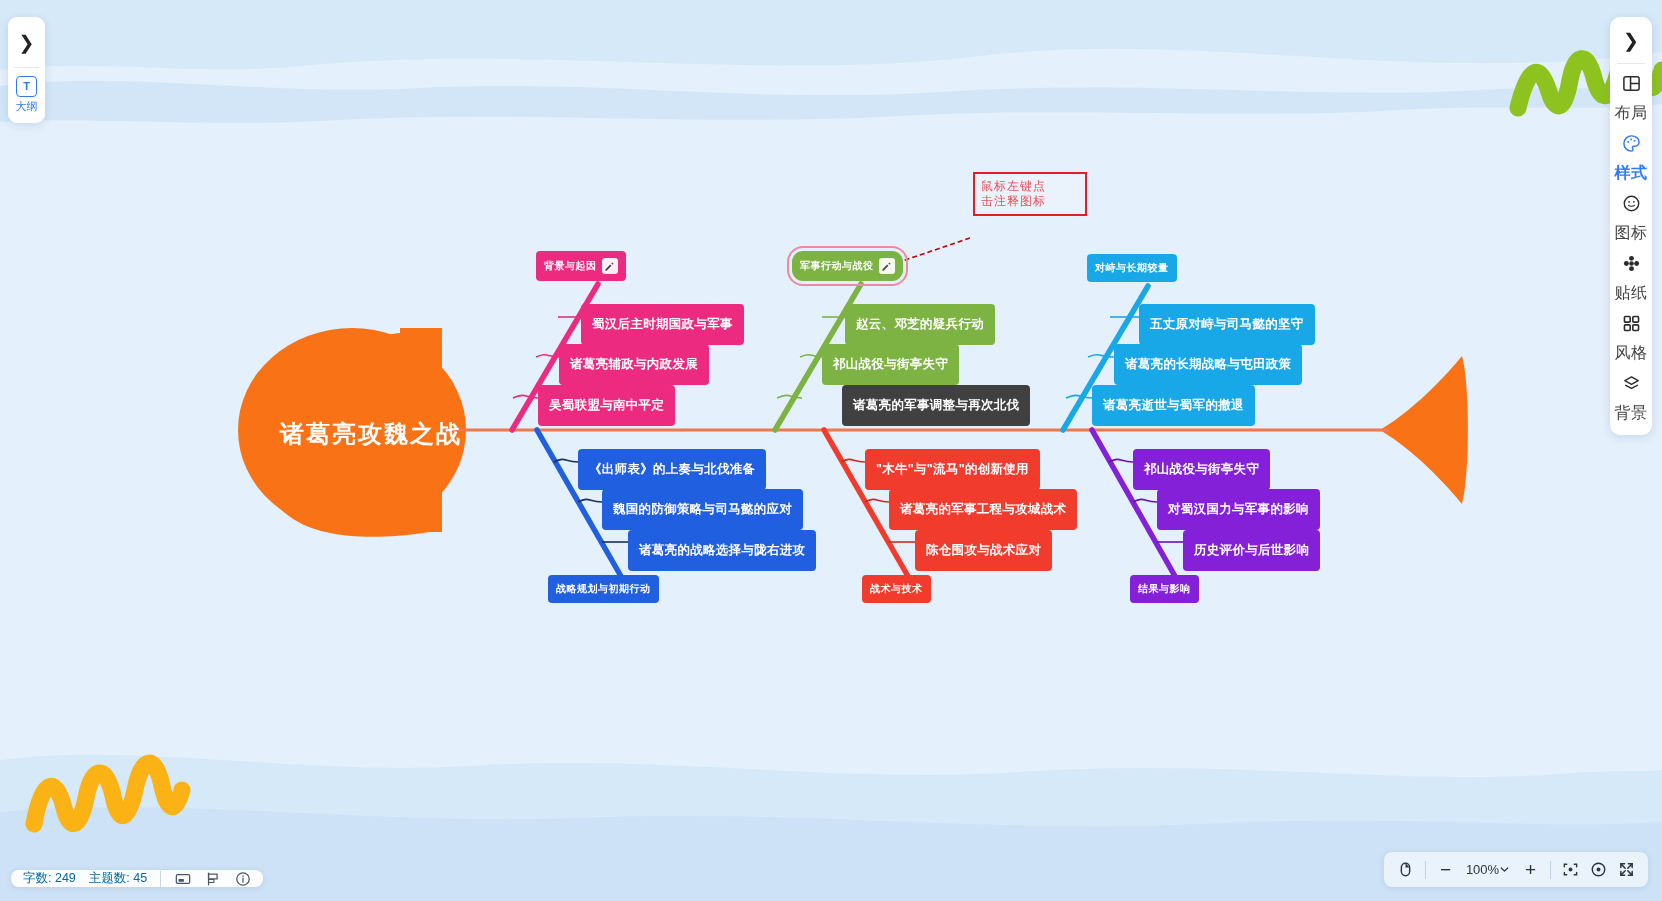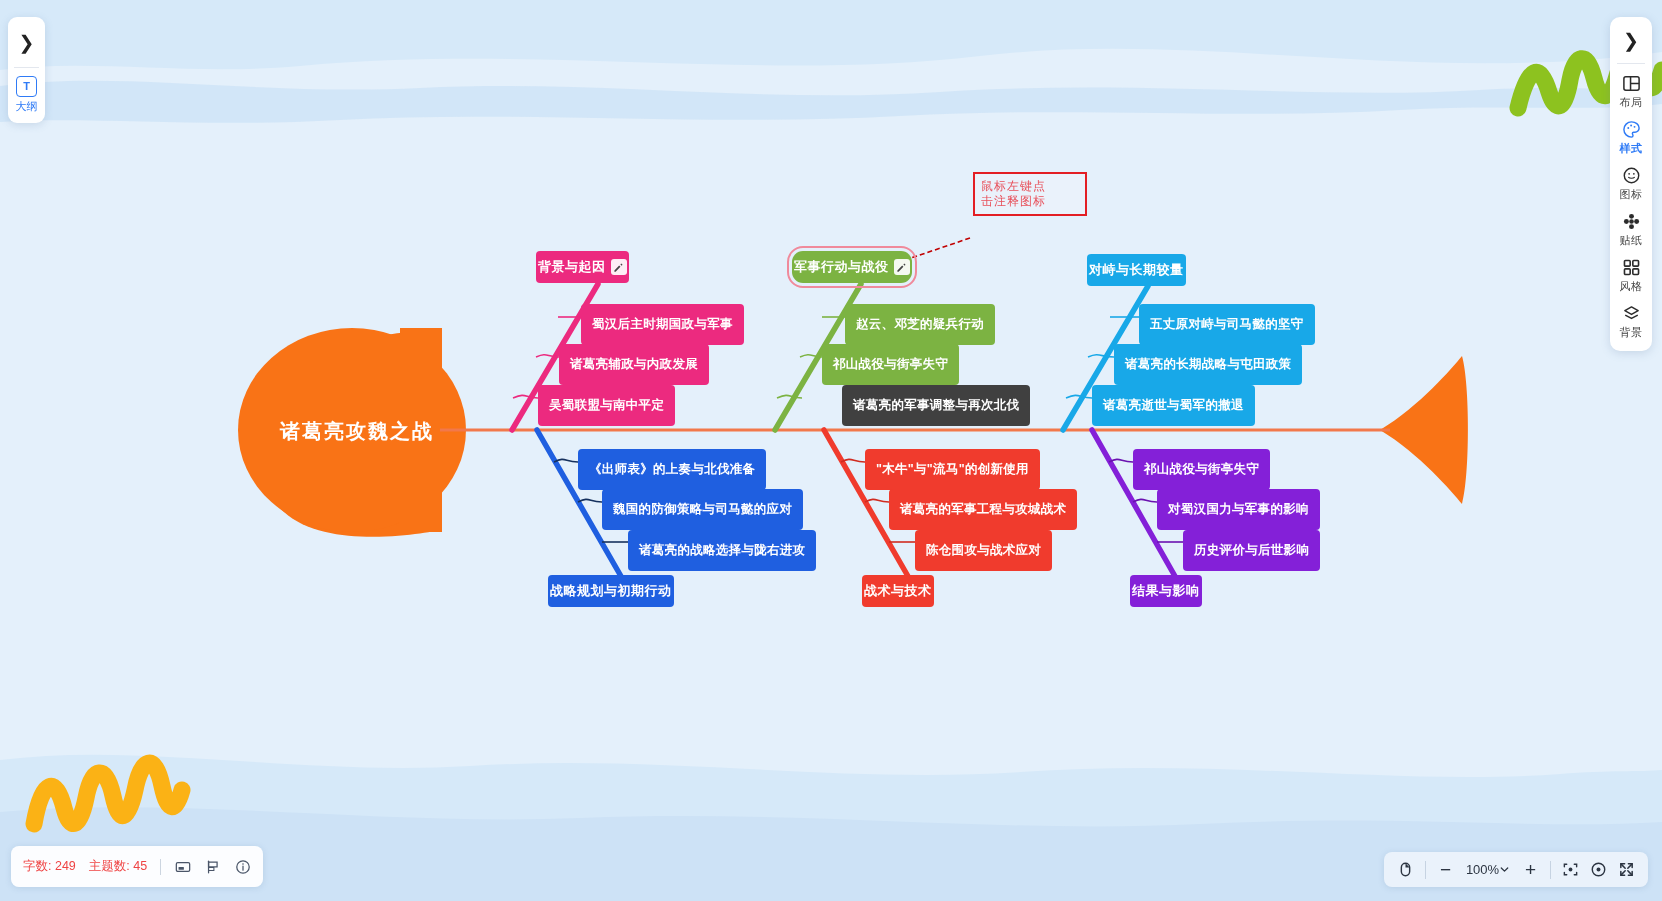--- a/index.html
+++ b/index.html
@@ -38,31 +38,31 @@
     box-shadow:0 2px 10px rgba(90,120,160,.22);
     display:flex;flex-direction:column;align-items:center;
     padding-bottom:7px;z-index:40;
   }
   .rp-chevron{height:46px;width:100%;display:flex;align-items:center;justify-content:center;
     font-size:19px;color:#222;cursor:pointer;}
   .rp-divider{width:28px;height:1px;background:#e3e7ee;margin-bottom:4px;}
   .rp-item{display:flex;flex-direction:column;align-items:center;gap:1px;
     padding:5px 0 4px;cursor:pointer;width:100%;}
   .rp-ico{width:21px;height:21px;display:flex;align-items:center;justify-content:center;color:#2c2c2c;}
-  .rp-txt{font-size:11px;color:#444;letter-spacing:.5px;}
+  .rp-txt{font-size:16px;color:#444;letter-spacing:.5px;margin-top:8px;}
   .rp-item.active .rp-ico{color:#2f7bf6;}
   .rp-item.active .rp-txt{color:#2f7bf6;font-weight:bold;}
 
   
   .statusbar{
-    position:absolute;left:11px;bottom:14px;height:41px;
+    position:absolute;left:11px;bottom:14px;height:17px;
     background:rgba(255,255,255,.93);border-radius:8px;
     box-shadow:0 1px 6px rgba(90,120,160,.18);
     display:flex;align-items:center;gap:13px;padding:0 12px;z-index:40;
-    font-size:12.5px;color:#ef4444;
+    font-size:12.5px;color:#0369a1;
   }
   .sb-sep{width:1px;height:16px;background:#ccd5e0;}
   .sb-ico{width:17px;height:17px;display:flex;align-items:center;justify-content:center;
     color:#4a5568;cursor:pointer;}
 
   
   .zoombar{
     position:absolute;right:14px;bottom:14px;height:35px;
     background:#eaf2fb;border-radius:8px;
     box-shadow:0 1px 6px rgba(90,120,160,.18);
@@ -74,24 +74,24 @@
   .zb-pct{display:flex;align-items:center;cursor:pointer;min-width:46px;justify-content:center;}
 
   
   .fish{position:absolute;left:0;top:0;width:1662px;height:901px;z-index:10;pointer-events:none;}
   .node{
     position:absolute;z-index:20;color:#fff;border-radius:4px;
     display:flex;align-items:center;justify-content:center;
     white-space:nowrap;box-sizing:border-box;cursor:pointer;
     font-family:"Liberation Sans","DejaVu Sans",sans-serif;
   }
-  .cat{font-size:13px;font-weight:bold;padding:7px 2px;letter-spacing:.5px;}
+  .cat{font-size:10px;font-weight:bold;padding:7px 8px;letter-spacing:.5px;}
   .sub{font-size:12.5px;font-weight:bold;padding:12px 11px;letter-spacing:.3px;}
   .center-label{
-    position:absolute;z-index:21;color:#fff;font-size:20px;font-weight:bold;
+    position:absolute;z-index:21;color:#fff;font-size:24px;font-weight:bold;
     letter-spacing:2px;white-space:nowrap;
   }
   .note-ico{
     display:inline-flex;align-items:center;justify-content:center;
     width:16px;height:16px;margin-left:5px;border-radius:3px;
     background:rgba(255,255,255,.92);color:#444;flex:none;
   }
   .selected{outline:2.5px solid #f08a9b;outline-offset:3px;border-radius:4px;}
 
   

